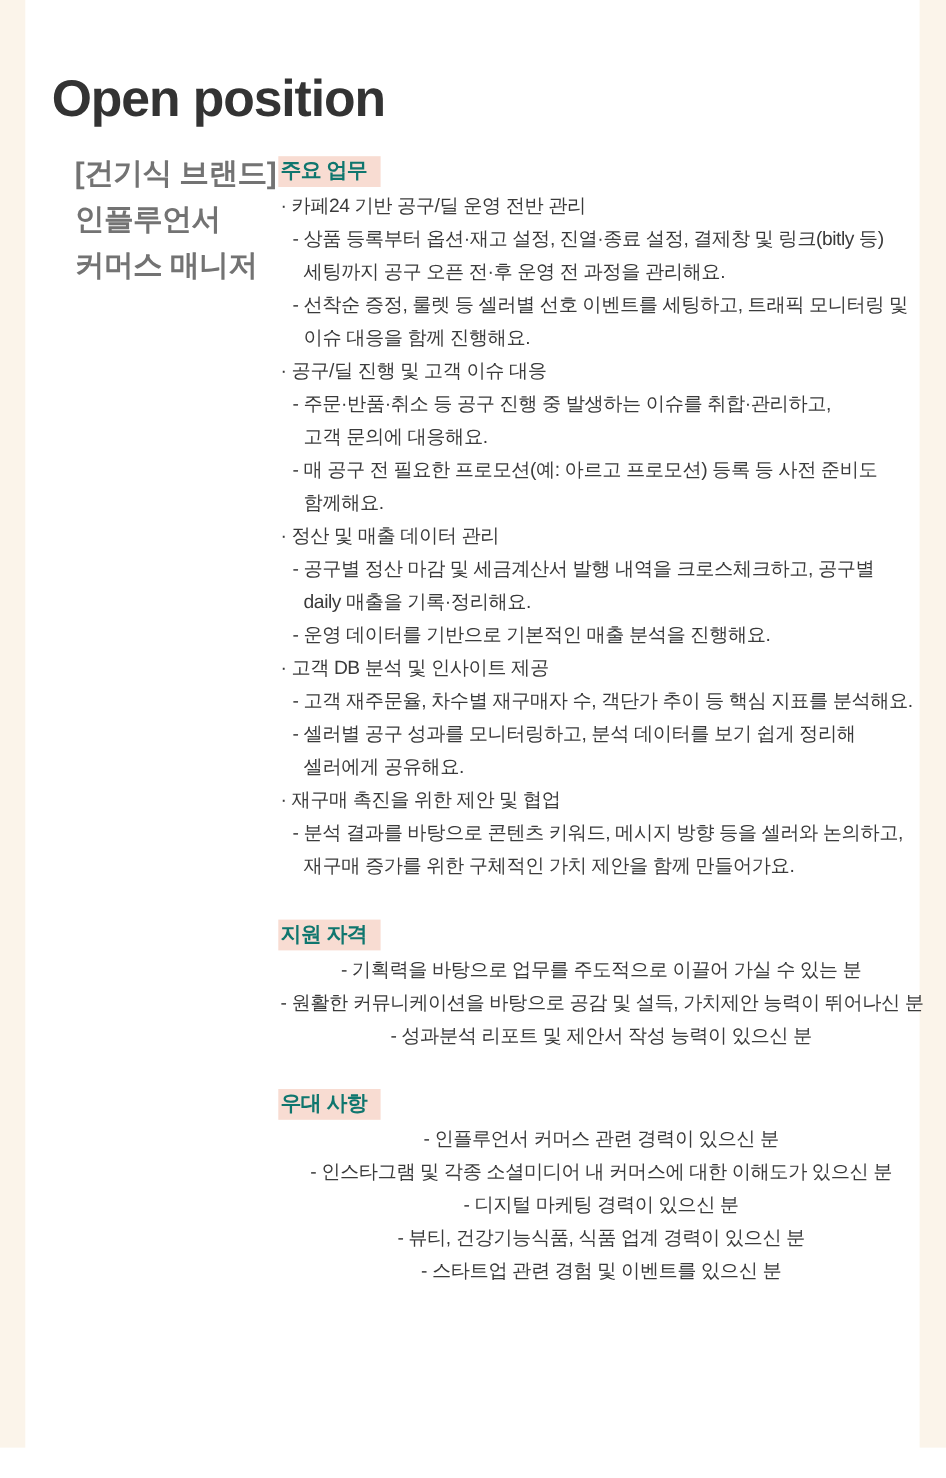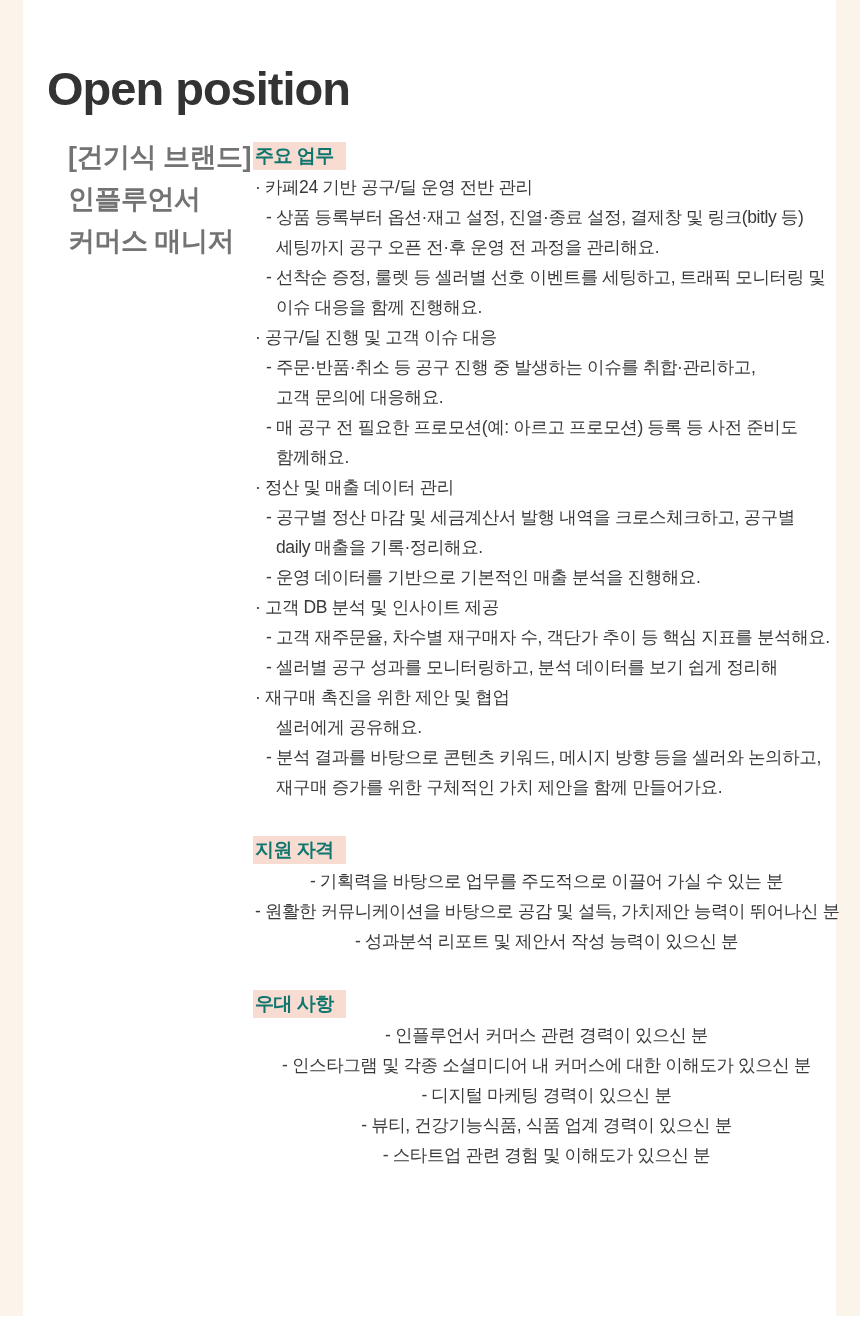--- a/index.html
+++ b/index.html
@@ -108,23 +108,23 @@
   <div class="li t-cont">daily 매출을 기록·정리해요.</div>
 
   <div class="li t-sub">- 운영 데이터를 기반으로 기본적인 매출 분석을 진행해요.</div>
 
   <div class="li t-bullet">· 고객 DB 분석 및 인사이트 제공</div>
 
   <div class="li t-sub">- 고객 재주문율, 차수별 재구매자 수, 객단가 추이 등 핵심 지표를 분석해요.</div>
 
   <div class="li t-sub">- 셀러별 공구 성과를 모니터링하고, 분석 데이터를 보기 쉽게 정리해</div>
 
+  <div class="li t-cont">셀러에게 공유해요.</div>
+
   <div class="li t-bullet">· 재구매 촉진을 위한 제안 및 협업</div>
-
-  <div class="li t-cont">셀러에게 공유해요.</div>
 
   <div class="li t-sub">- 분석 결과를 바탕으로 콘텐츠 키워드, 메시지 방향 등을 셀러와 논의하고,</div>
 
   <div class="li t-cont">재구매 증가를 위한 구체적인 가치 제안을 함께 만들어가요.</div>
 </div>
   </section>
 
   <section class="section">
     <span class="section-header">지원 자격</span>
     <div class="section-items">
@@ -140,18 +140,18 @@
     <span class="section-header">우대 사항</span>
     <div class="section-items">
   <div class="li t-plain">- 인플루언서 커머스 관련 경력이 있으신 분</div>
 
   <div class="li t-plain">- 인스타그램 및 각종 소셜미디어 내 커머스에 대한 이해도가 있으신 분</div>
 
   <div class="li t-plain">- 디지털 마케팅 경력이 있으신 분</div>
 
   <div class="li t-plain">- 뷰티, 건강기능식품, 식품 업계 경력이 있으신 분</div>
 
-  <div class="li t-plain">- 스타트업 관련 경험 및 이해도가 있으신 분</div>
+  <div class="li t-plain">- 스타트업 관련 경험 및 이벤트를 있으신 분</div>
 </div>
   </section>
   </div>
 
 </div>
 
 </body></html>

